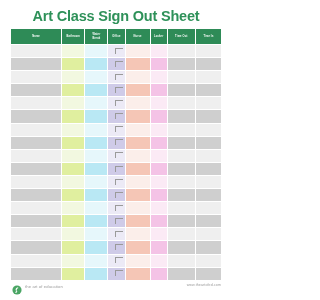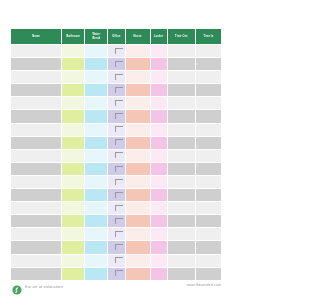--- a/index.html
+++ b/index.html
@@ -121,20 +121,21 @@
     font-size: 3.6px;
     letter-spacing: 0.1px;
     white-space: nowrap;
   }
 </style>
 </head>
 <body>
 
 <div class="page">
 
+  <div class="title" style="color: rgb(46, 145, 89);">Art Class Sign Out Sheet</div>
 
   <div class="sheet-wrap">
     <table class="sheet">
       <colgroup>
           <col style="width: 51px;">
           <col style="width: 23px;">
           <col style="width: 23px;">
           <col style="width: 17px;">
           <col style="width: 25px;">
           <col style="width: 17px;">

